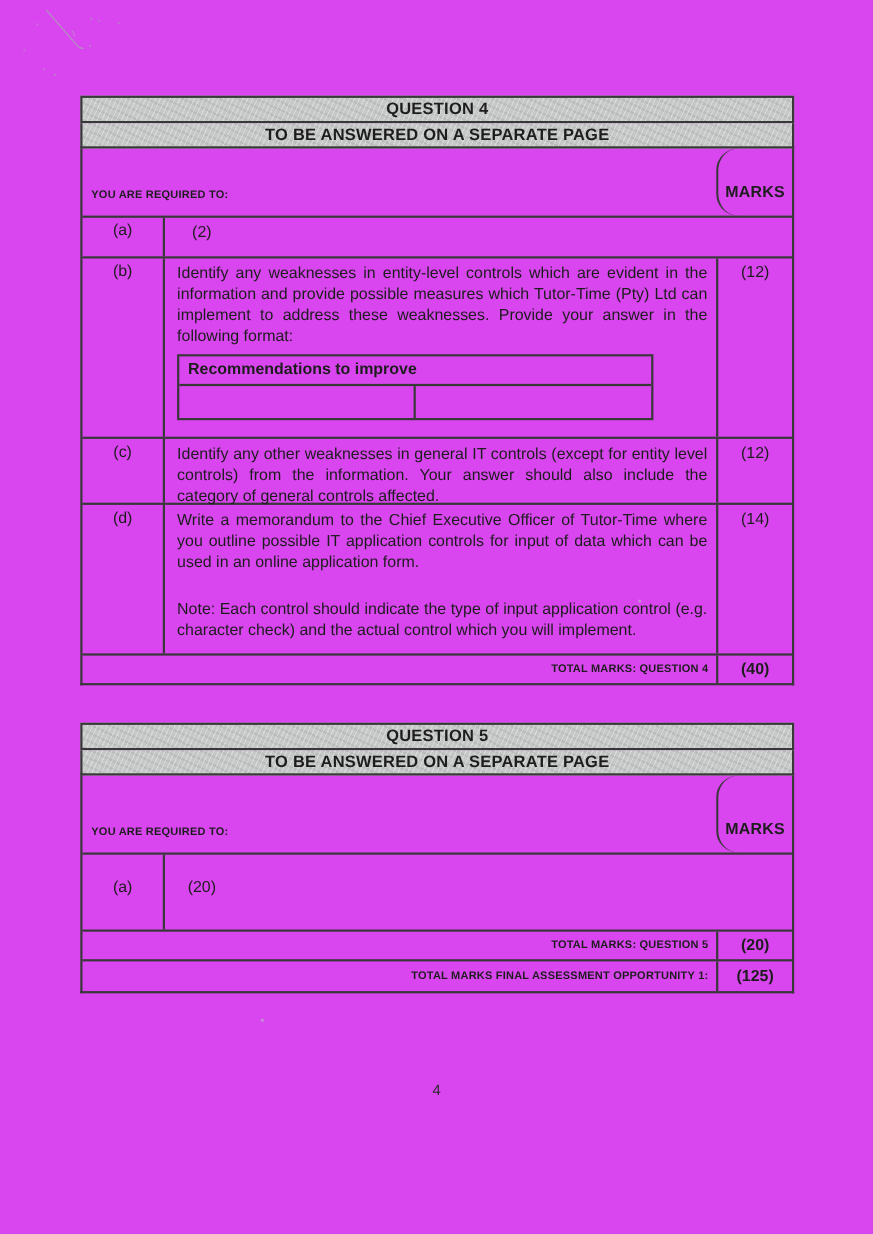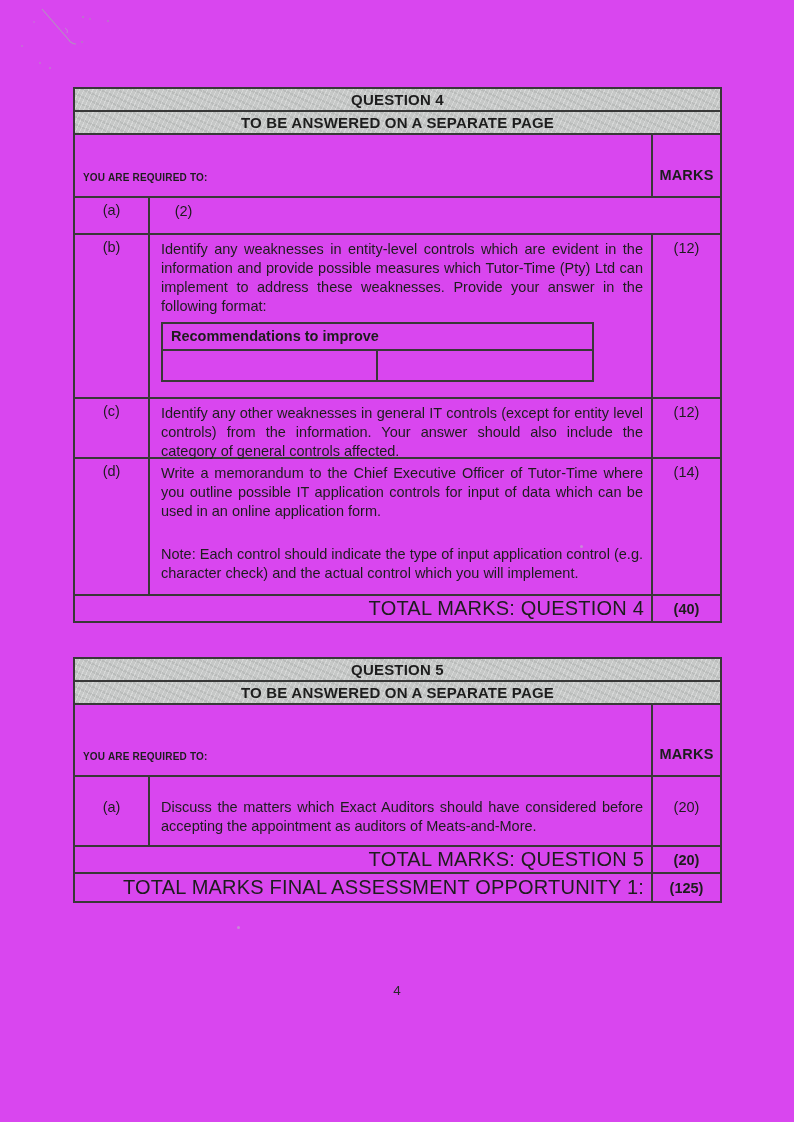--- a/index.html
+++ b/index.html
@@ -44,21 +44,21 @@
     flex:1;display:flex;align-items:flex-end;
     padding:0 0 13px 8px;
     font-weight:700;font-size:10px;letter-spacing:.2px;
   }
   .marks-col{
     width:69px;flex:none;border-left:2px solid #383838;
     text-align:center;font-size:14.5px;
   }
   .marks-head{
     display:flex;align-items:flex-end;justify-content:center;
-    padding-bottom:13px;font-weight:700;font-size:14.5px;letter-spacing:.2px;
+    padding-bottom:13px;font-weight:700;font-size:14.5px;letter-spacing:.2px;border-radius:20px;
   }
   .marks-val{padding-top:5px;}
 
   .num-col{
     width:73px;flex:none;
     text-align:center;padding-top:4px;font-size:14.5px;
   }
   .body-col{
     flex:1;border-left:2px solid #383838;
     padding:5px 8px 0 11px;
@@ -70,21 +70,21 @@
   .itab{box-sizing:border-box;width:433px;margin-top:6px;border:2px solid #383838;}
   .itab .hrow{display:flex;border-bottom:2px solid #383838;}
   .itab .hcell{box-sizing:border-box;height:25px;padding:3px 4px 0 8px;font-weight:700;font-size:14.5px;}
   .itab .c1{width:215px;border-right:2px solid #383838;}
   .itab .c2{flex:1;}
   .itab .erow{display:flex;height:29px;}
   .itab .ecell{box-sizing:border-box;height:29px;}
 
   .tot-label{
     flex:1;display:flex;align-items:center;justify-content:flex-end;
-    padding-right:7px;font-weight:400;font-size:20px;letter-spacing:.2px;text-align:center;
+    padding-right:7px;font-weight:700;font-size:10px;letter-spacing:.2px;text-align:center;
   }
   .tot-marks{
     width:69px;flex:none;border-left:2px solid #383838;
     display:flex;align-items:center;justify-content:center;
     font-weight:700;font-size:14.5px;
   }
 
   .pageno{
     position:absolute;left:0;right:0;top:983px;
     text-align:center;font-size:13.5px;color:#2a2a2a;
@@ -182,23 +182,20 @@
 
     <div class="grid">
 
       <div class="row first" style="height:70px">
         <div class="cell req-main">YOU ARE REQUIRED TO:</div>
         <div class="cell marks-col marks-head">MARKS</div>
       </div>
 
       <div class="row" style="height:70px">
         <div class="cell num-col" style="padding-top:22px">(a)</div>
-        <div class="cell body-col" style="padding-top:21px">
-          <p class="just">Discuss the matters which Exact Auditors should have considered before accepting the appointment as auditors of Meats-and-More.</p>
-        </div>
         <div class="cell marks-col marks-val" style="padding-top:22px">(20)</div>
       </div>
 
       <div class="row" style="height:27px">
         <div class="cell tot-label">TOTAL MARKS: QUESTION 5</div>
         <div class="cell tot-marks">(20)</div>
       </div>
 
       <div class="row" style="height:29px">
         <div class="cell tot-label">TOTAL MARKS FINAL ASSESSMENT OPPORTUNITY 1:</div>

